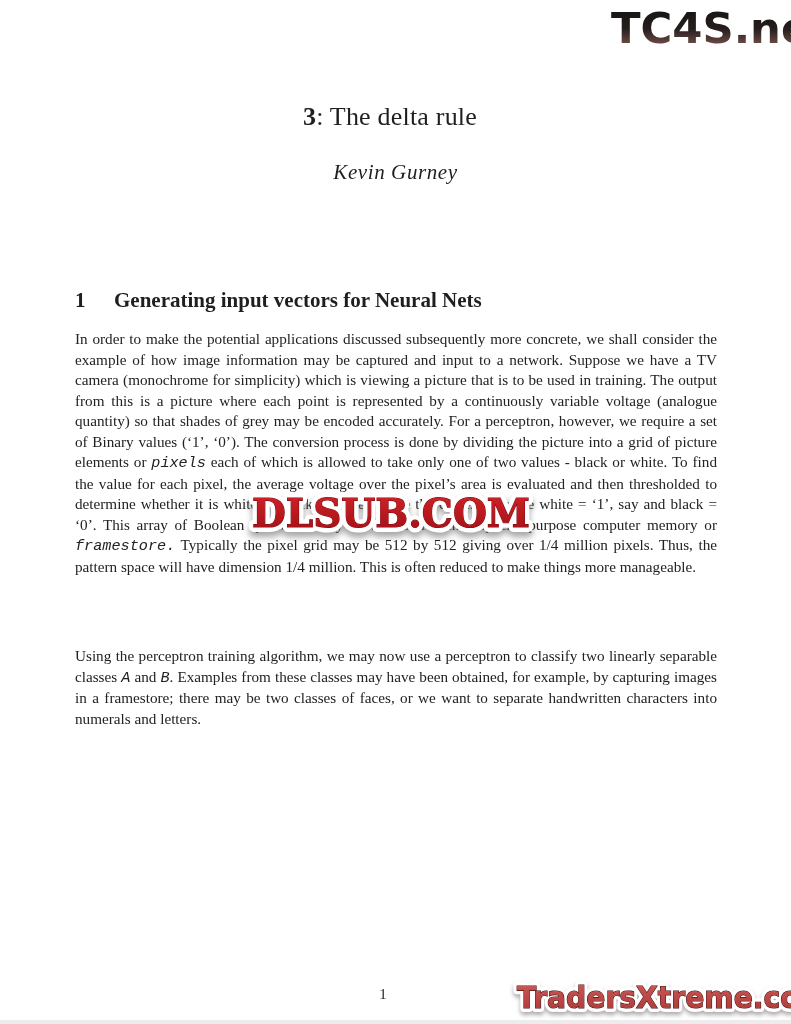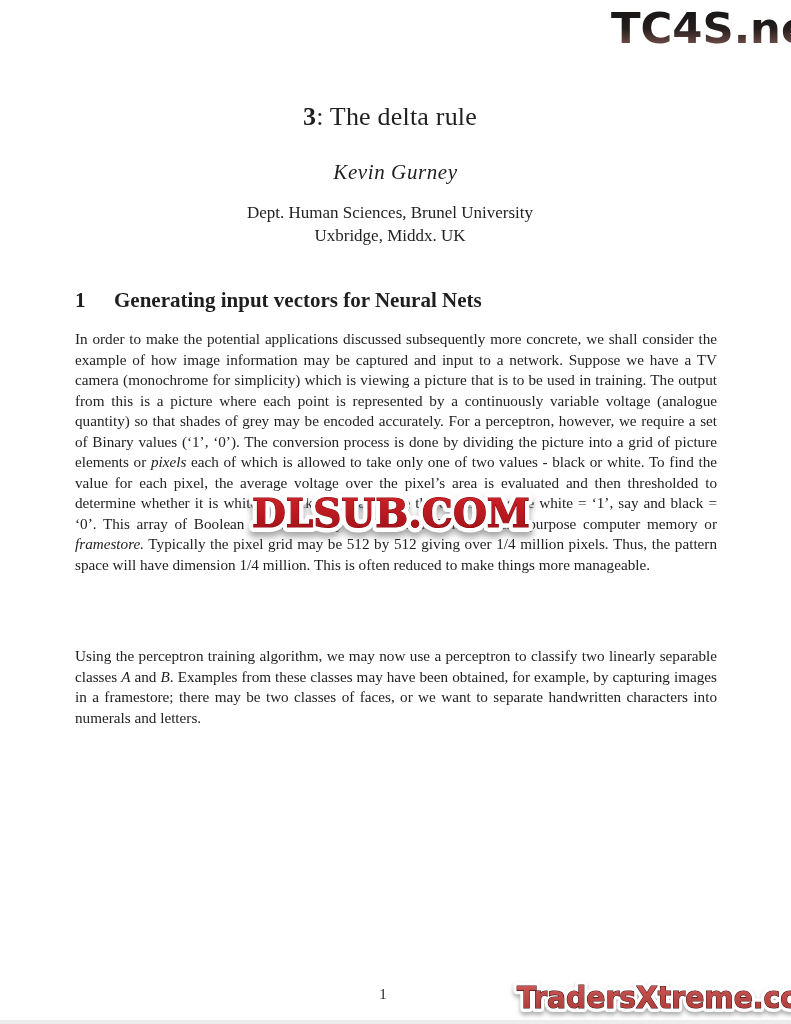--- a/index.html
+++ b/index.html
@@ -25,21 +25,21 @@
   
   .sec-head{position:absolute;left:75px;font-weight:bold;font-size:21px;
     white-space:nowrap;}
   .sec-head .num{display:inline-block;width:39px;}
   .sec1{top:288px;}
   .sec2{top:644px;}
   .para{position:absolute;left:75px;width:642px;text-align:justify;
     font-size:15.2px;line-height:20.55px;margin:0;color:#222;}
   .para1{top:329px;}
   .para2{top:646px;}
-  .it{font-style:italic;}
+  .it{font-style:italic;font-family:Liberation Mono, monospace;}
   
   .wm-mid{position:absolute;top:484px;left:244px;
     filter:drop-shadow(0 5px 3px rgba(95,95,95,.55));}
   
   .page-number{position:absolute;top:986px;left:0;width:766px;text-align:center;
     font-size:15px;color:#2a2a2a;}
   .logo-bottom{position:absolute;top:973px;right:1px;
     filter:drop-shadow(0 3px 2px rgba(90,90,90,.5));}
   .bottom-edge{position:absolute;left:0;bottom:0;width:100%;height:4px;
     background:#ececec;}
@@ -59,24 +59,20 @@
         <stop offset="100%" stop-color="#95645d"></stop>
       </linearGradient>
     </defs>
     <text x="4" y="42" font-size="42" font-weight="bold" textLength="220" lengthAdjust="spacingAndGlyphs" fill="url(#gTop)">TC4S.net</text>
   </svg>
 
   <div class="title-line"><span class="tnum">3</span><span>:  The delta rule</span></div>
 
   <div class="author-line">Kevin Gurney</div>
 
-  <div class="affil-block">
-    <div>Dept. Human Sciences, Brunel University</div>
-    <div>Uxbridge, Middx. UK</div>
-  </div>
 
   <div class="sec-head sec1"><span class="num">1</span><span>Generating input vectors for Neural Nets</span></div>
 
   <p class="para para1"><span>In order to make the potential applications discussed subsequently more concrete, we shall consider the example of how image information may be captured and input to a network. Suppose we have a TV camera (monochrome for simplicity) which is viewing a picture that is to be used in training. The output from this is a picture where each point is represented by a continuously variable voltage (analogue quantity) so that shades of grey may be encoded accurately.  For a perceptron, however, we require a set of Binary values (‘1’, ‘0’).  The conversion process is done by dividing the picture into a grid of picture elements or </span><span class="it">pixels</span><span> each of which is allowed to take only one of two values - black or white. To find the value for each pixel, the average voltage over the pixel’s area is evaluated and then thresholded to determine whether it is white or black. We then make the correspondence white = ‘1’, say and black = ‘0’. This array of Boolean quantities may now be stored in a special purpose computer memory or </span><span class="it">framestore.</span><span> Typically the pixel grid may be 512 by 512 giving over 1/4 million pixels. Thus, the pattern space will have dimension 1/4 million. This is often reduced to make things more manageable.</span></p>
 
 
   <p class="para para2"><span>Using the perceptron training algorithm, we may now use a perceptron to classify two linearly separable classes </span><span class="it">A</span><span> and </span><span class="it">B</span><span>. Examples from these classes may have been obtained, for example, by capturing images in a framestore; there may be two classes of faces, or we want to separate handwritten characters into numerals and letters.</span></p>
 
   <svg class="wm-mid slab" width="296" height="58" viewBox="0 0 296 58">
     <defs>

